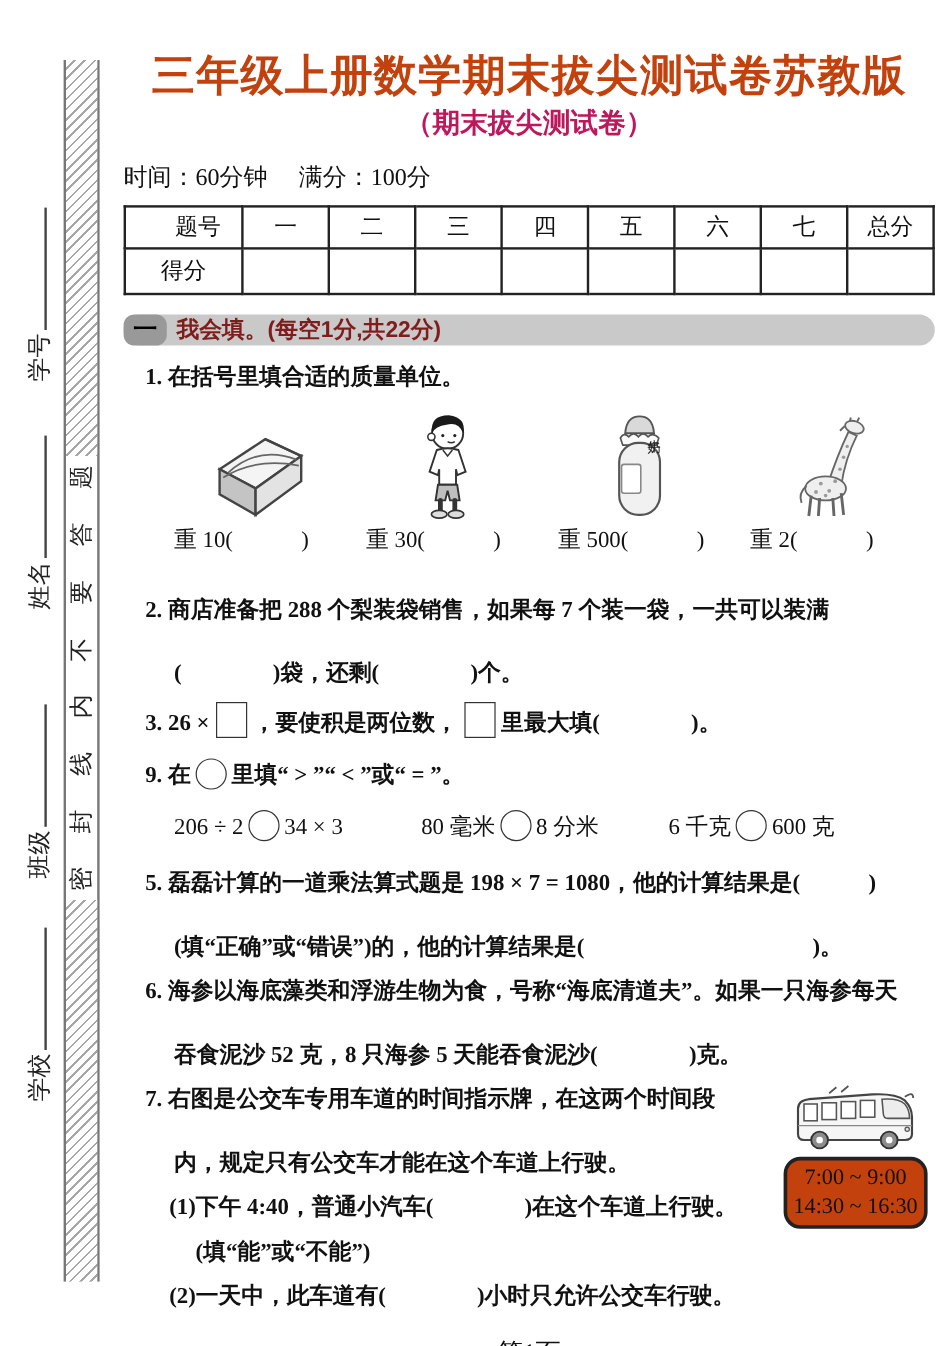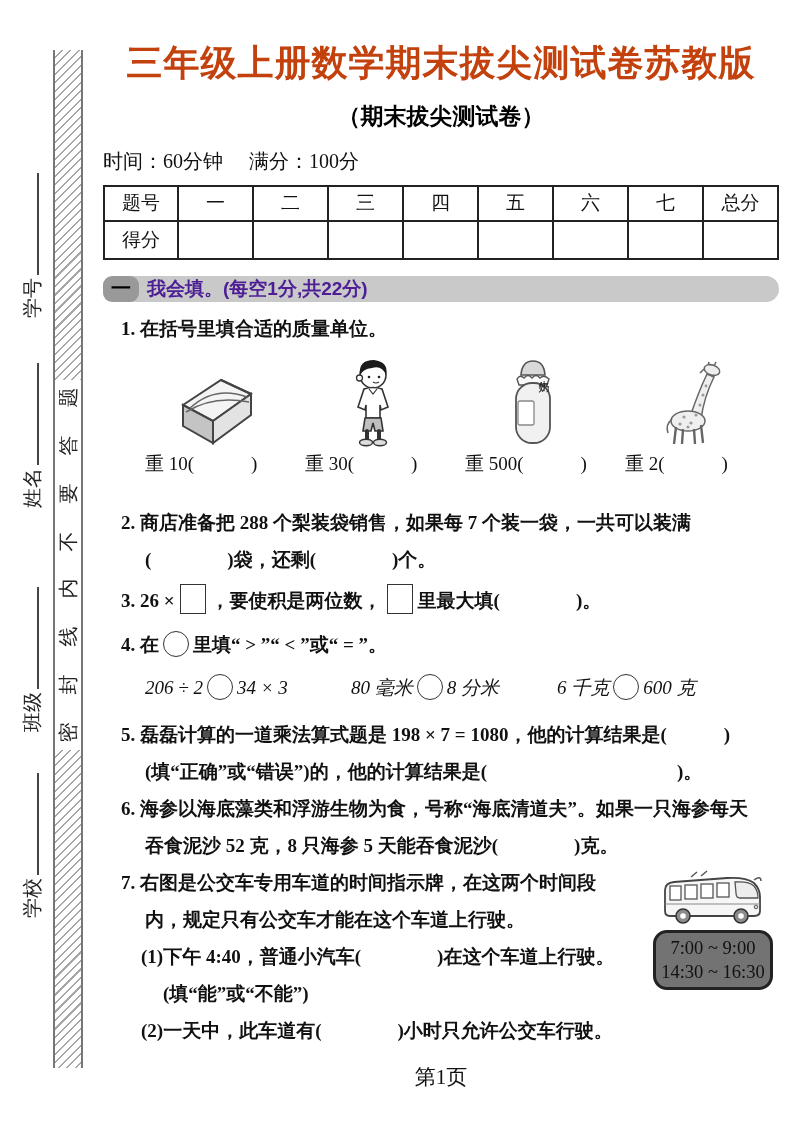--- a/index.html
+++ b/index.html
@@ -31,71 +31,71 @@
   .f1{top:318px;} .f2{top:508px;} .f3{top:732px;} .f4{top:918px;}
 
   
   .content{position:absolute;left:103px;top:40px;width:676px;}
   .title{
     font-family:"Liberation Sans", sans-serif;font-weight:bold;
     font-size:36px;text-align:center;letter-spacing:1px;line-height:1.3;color:#c2410c;
   }
   .subtitle{
     font-family:"Liberation Sans", sans-serif;font-weight:bold;
-    font-size:23px;text-align:center;margin-top:14px;color:#000000;
+    font-size:23px;text-align:center;margin-top:0;color:#be185d;
   }
   .info-line{text-align:left;font-size:20px;margin:16px 6px 10px 0;}
   .info-line .gap{display:inline-block;width:26px;}
 
   table.score{width:100%;border-collapse:collapse;table-layout:fixed;}
   table.score td{
     border:2px solid #222;height:33px;text-align:center;font-size:19px;padding:0;
   }
-  table.score td.corner{width:72px;}
+  table.score td.corner{width:72px;padding-left:24px;}
 
   .section-bar{
     margin-top:16px;height:26px;background:#c9c9c9;border-radius:13px;
     display:flex;align-items:center;
   }
   .section-badge{
     width:36px;height:26px;background:#999999;border-radius:9px;
     display:flex;align-items:center;justify-content:center;
     font-weight:bold;font-size:20px;color:#000;flex:0 0 auto;
   }
-  .section-title{font-weight:bold;font-size:19px;margin-left:8px;color:#4c1d95;
+  .section-title{font-weight:bold;font-size:19px;margin-left:8px;color:#7f1d1d;
     font-family:"Liberation Sans", sans-serif;}
 
   .qline{font-size:19px;line-height:37px;padding-left:18px;white-space:pre-wrap;font-weight:bold;}
-  .indent{padding-left:42px;}
+  .indent{padding-left:42px;margin-top:16px;}
   .indent2{padding-left:38px;}
   .indent3{padding-left:60px;}
 
   
   .q1-row{display:flex;margin:8px 0 18px 30px;}
   .q1-item{width:160px;display:flex;flex-direction:column;align-items:center;justify-content:flex-end;}
   .q1-fig{height:92px;display:flex;align-items:flex-end;justify-content:center;position:relative;}
   .q1-label{font-size:19px;margin-top:4px;align-self:flex-start;padding-left:12px;white-space:pre;}
   .bottle-text{
     position:absolute;left:33px;top:16px;writing-mode:vertical-rl;
     font-size:11px;color:#222;letter-spacing:2px;
   }
 
   
   .sqbox{display:inline-block;width:24px;height:28px;border:1.5px solid #333;vertical-align:-7px;margin:0 5px;}
   .circ{display:inline-block;width:24px;height:24px;border:1.5px solid #333;border-radius:50%;vertical-align:-6px;margin:0 4px;}
 
   .q4row{display:flex;padding-left:42px;font-size:19px;line-height:44px;}
-  .q4cell{width:206px;white-space:pre;font-style:italic;}
+  .q4cell{width:206px;white-space:pre;}
   .q4cell:last-child{width:auto;}
 
   
   .q7{overflow:visible;}
   .q7-figure{float:right;width:132px;display:flex;flex-direction:column;align-items:center;margin:4px 0 4px 8px;}
   .time-sign{
-    border:3px solid #222;border-radius:14px;background:#737373;
+    border:3px solid #222;border-radius:14px;background:#c2410c;
     text-align:center;font-size:18.5px;line-height:1.3;padding:3px 5px;margin-top:2px;
     white-space:nowrap;
   }
   .footer{text-align:center;font-size:21px;margin-top:14px;clear:both;}
 </style>
 </head>
 <body>
 
 <div class="seal-band">
   <div class="hatch hatch-top"></div>
@@ -237,21 +237,21 @@
       </div>
       <div class="q1-label">重 2(　　　)</div>
     </div>
   </div>
 
   <div class="qline" style="margin-top:27px;">2. 商店准备把 288 个梨装袋销售，如果每 7 个装一袋，一共可以装满</div>
   <div class="qline indent">(　　　　)袋，还剩(　　　　)个。</div>
 
   <div class="qline" style="line-height:46px;"><span>3. 26 ×</span><span class="sqbox"></span><span>，要使积是两位数，</span><span class="sqbox"></span><span>里最大填(　　　　)。</span></div>
 
-  <div class="qline" style="line-height:42px;"><span>4. 在</span><span class="circ"></span><span>里填“ &gt; ”“ &lt; ”或“ = ”。</span></div>
+  <div class="qline" style="line-height:42px;"><span>9. 在</span><span class="circ"></span><span>里填“ &gt; ”“ &lt; ”或“ = ”。</span></div>
   <div class="q4row">
     <span class="q4cell"><span>206 ÷ 2</span><span class="circ"></span><span>34 × 3</span></span>
     <span class="q4cell"><span>80 毫米</span><span class="circ"></span><span>8 分米</span></span>
     <span class="q4cell"><span>6 千克</span><span class="circ"></span><span>600 克</span></span>
   </div>
 
   <div class="qline" style="margin-top:6px;">5. 磊磊计算的一道乘法算式题是 198 × 7 = 1080，他的计算结果是(　　　)</div>
   <div class="qline indent">(填“正确”或“错误”)的，他的计算结果是(　　　　　　　　　　)。</div>
 
   <div class="qline">6. 海参以海底藻类和浮游生物为食，号称“海底清道夫”。如果一只海参每天</div>

